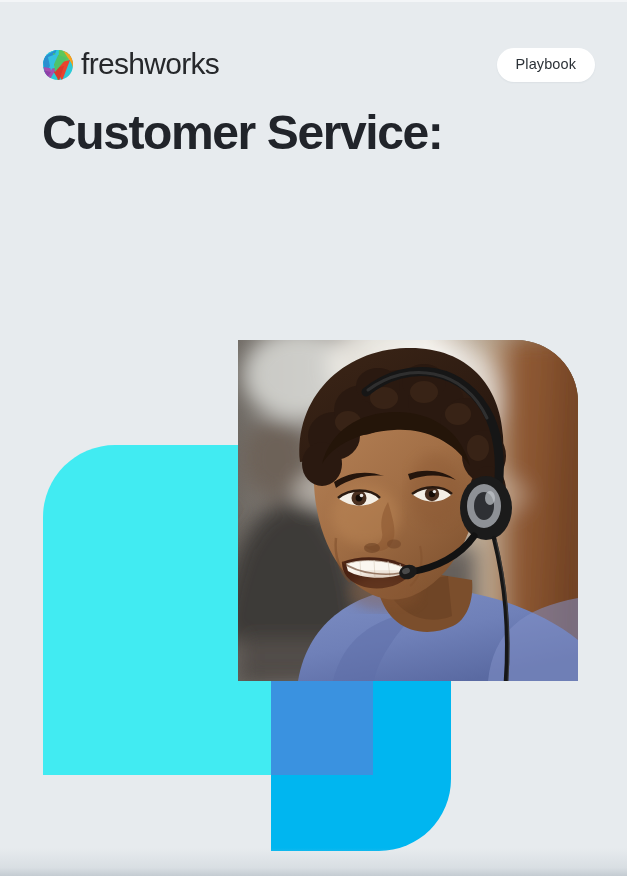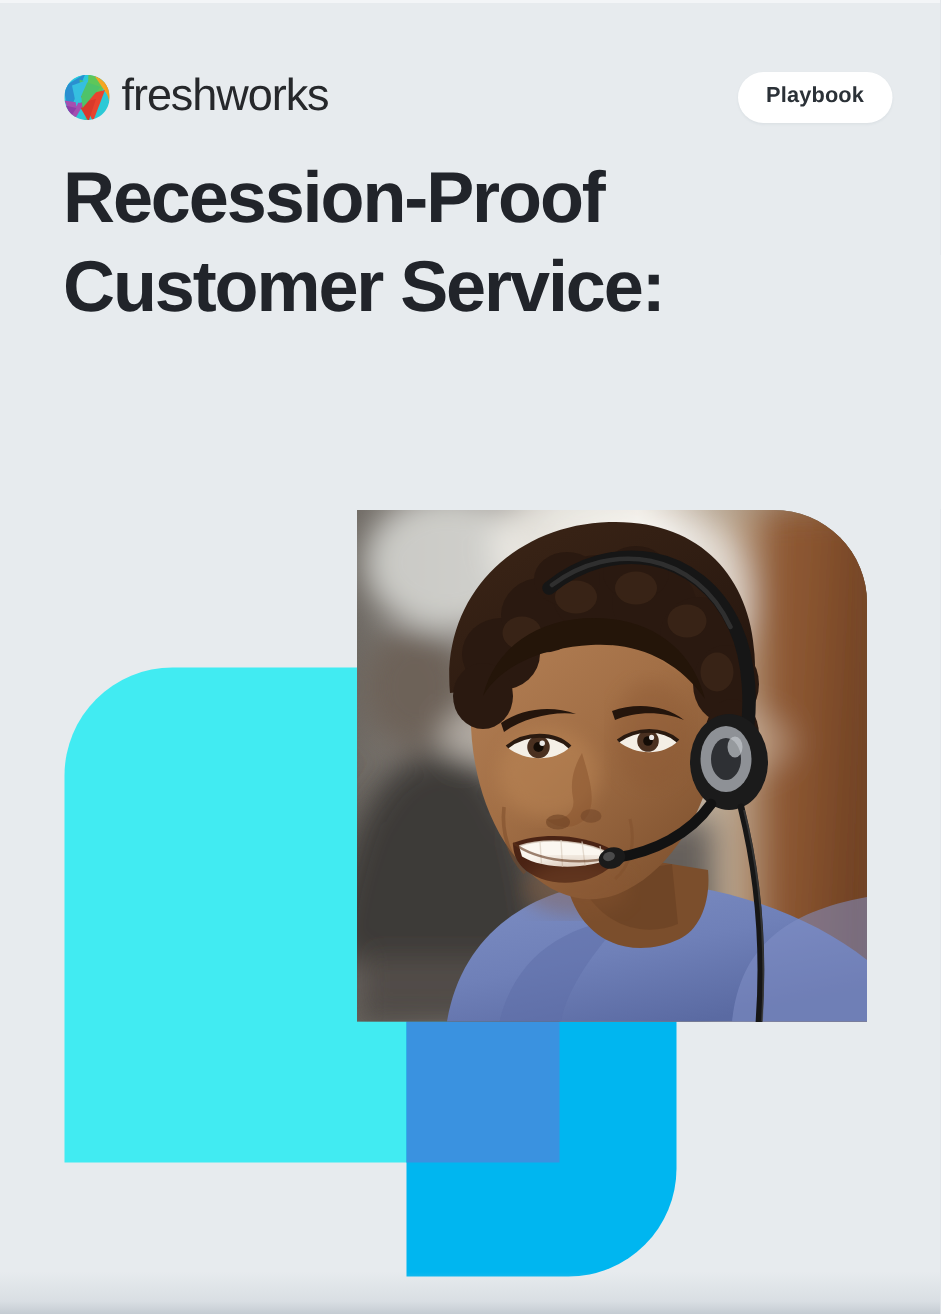--- a/index.html
+++ b/index.html
@@ -49,21 +49,21 @@
     letter-spacing:-0.7px;
     color:#26282b;
     line-height:1;
     font-family:"Liberation Sans", sans-serif;
   }
 
   .badge {
     background:#ffffff;
     color:#2b3137;
     font-size:14.5px;
-    font-weight:700;
+    font-weight:400;
     letter-spacing:0.1px;
     padding:9px 19px 10px;
     border-radius:999px;
     line-height:1;
     white-space:nowrap;
     box-shadow:0 1px 2px rgba(40,60,80,0.06);
   }
 
   
   .headline {
@@ -167,21 +167,20 @@
           </g>
         </svg>
       </span>
       <span class="brand-name">freshworks</span>
     </div>
 
     <div class="badge">Playbook</div>
   </div>
 
   <h1 class="headline">
-    <span class="line">Recession-Proof</span>
     <span class="line">Customer Service:</span>
   </h1>
 
 
   <div class="art">
 
     <div class="shape-cyan"></div>
     <div class="shape-blue"></div>
     <div class="shape-overlap"></div>
 

